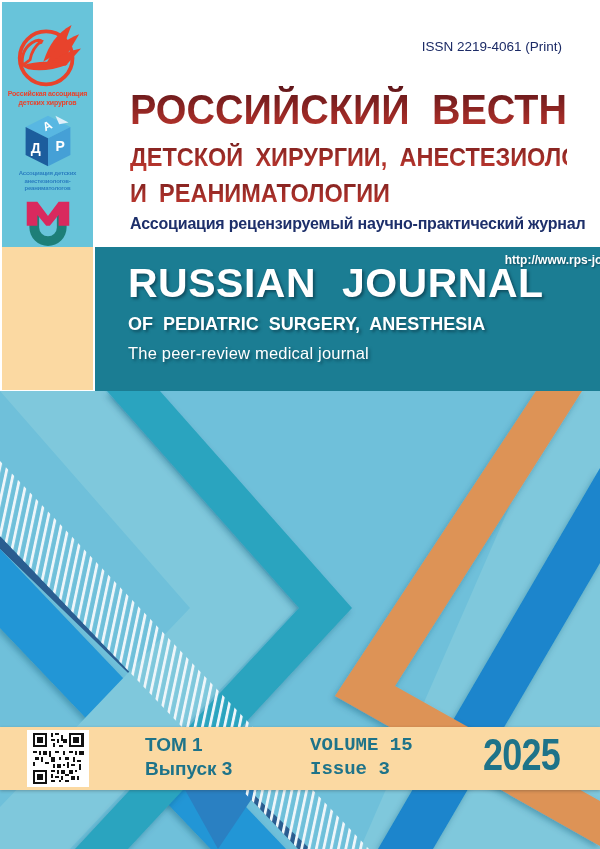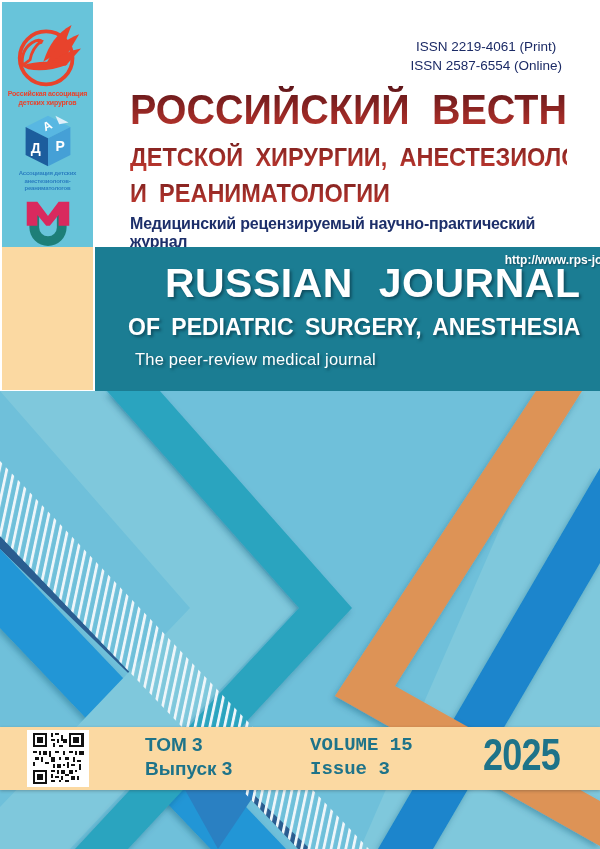--- a/index.html
+++ b/index.html
@@ -30,22 +30,22 @@
          -webkit-text-fill-color:transparent; transform:scaleX(.94); transform-origin:left; white-space:nowrap; }
   .ru1 { margin-bottom:9px; } .ru2 { margin-bottom:7px; } .ru3 { margin-bottom:7px; }
   .ru-sub { font-size:16px; font-weight:700; color:#1d2f6a; letter-spacing:-0.2px; }
 
   
   .teal-band { position:absolute; left:95px; top:247px; width:576px; height:144px; background:#1b7d93; }
   .band-url { position:absolute; right:24px; top:6px; color:#fff; font-size:12px; font-weight:700;
               text-shadow:1px 1px 2px rgba(0,20,35,.5); text-decoration:none; }
   .en-wrap { position:absolute; left:33px; top:13px; color:#fff; text-shadow:2px 2px 3px rgba(5,40,55,.55); }
   .en1 { font-size:41px; font-weight:700; word-spacing:14px; letter-spacing:.5px; white-space:nowrap;text-align:right; }
-  .en2, .en3 { font-size:23px; font-weight:700; word-spacing:5px; margin-top:7px; white-space:nowrap; }
-  .en-sub { font-size:16.5px; font-weight:400; margin-top:9px; letter-spacing:.2px;margin-left:7px; }
+  .en2, .en3 { font-size:18px; font-weight:700; word-spacing:5px; margin-top:7px; white-space:nowrap; }
+  .en-sub { font-size:16.5px; font-weight:400; margin-top:9px; letter-spacing:.2px; }
 
   
   .decor { position:absolute; left:0; top:391px; width:600px; height:458px; display:block; }
 
   
   .footer-band { position:absolute; left:0; top:727px; width:600px; height:63px; background:#fbd9a2;
                  box-shadow:0 1px 3px rgba(40,40,40,.3); }
   .qr-box { position:absolute; left:27px; top:3px; width:62px; height:57px; background:#fff; padding:3px; }
   .vol { position:absolute; top:6px; color:#1e7389; font-weight:700; font-size:19px; line-height:24px; white-space:nowrap; }
   .vol-ru { left:145px; } .vol-en { left:310px;font-family:Liberation Mono, monospace; }
@@ -93,28 +93,27 @@
         <polygon points="11,30 11,3 23,3 35,19 47,3 59,3 59,30 47,30 47,18 37,30 33,30 23,18 23,30" fill="#d9295e"></polygon>
       </svg>
       <div class="logo-caption cap-teal">РНИМУ им. Н.И. Пирогова</div>
     </div>
   </div>
 
   <div class="cream-block"></div>
 
   <div class="issn">
     <div>ISSN 2219-4061 (Print)</div>
-    <div>ISSN 2587-6554 (Online)</div>
   </div>
 
   <div class="masthead-ru">
     <div class="ru1">РОССИЙСКИЙ ВЕСТНИК</div>
     <div class="ru2">ДЕТСКОЙ ХИРУРГИИ, АНЕСТЕЗИОЛОГИИ</div>
     <div class="ru3">И РЕАНИМАТОЛОГИИ</div>
-    <div class="ru-sub">Медицинский рецензируемый научно-практический журнал</div>
+    <div class="ru-sub">Ассоциация рецензируемый научно-практический журнал</div>
   </div>
 
   <div class="teal-band">
     <a href="#" class="band-url">http://www.rps-journal.ru</a>
     <div class="en-wrap">
       <div class="en1">RUSSIAN JOURNAL</div>
       <div class="en2">OF PEDIATRIC SURGERY, ANESTHESIA</div>
       <div class="en-sub">The peer-review medical journal</div>
     </div>
   </div>
@@ -154,21 +153,21 @@
         <rect x="18" y="0" width="7" height="7" fill="#111"></rect>
           <rect x="19" y="1" width="5" height="5" fill="#fff"></rect>
           <rect x="20" y="2" width="3" height="3" fill="#111"></rect>
         <rect x="0" y="18" width="7" height="7" fill="#111"></rect>
           <rect x="1" y="19" width="5" height="5" fill="#fff"></rect>
           <rect x="2" y="20" width="3" height="3" fill="#111"></rect>
         <path fill="#111" d="M9,0h1v2h-1z M11,0h2v1h-2z M14,1h1v3h-1z M9,3h2v1h-2z M12,3h1v2h-1z M15,3h2v2h-2z M10,5h1v2h-1z M13,6h2v1h-2z M0,9h2v1h-2z M3,9h1v2h-1z M5,9h2v2h-2z M8,9h1v3h-1z M11,9h2v1h-2z M15,9h1v2h-1z M18,9h2v1h-2z M21,9h1v2h-1z M23,9h2v2h-2z M1,12h2v1h-2z M4,12h1v2h-1z M9,12h2v2h-2z M13,12h1v1h-1z M16,12h2v1h-2z M20,12h1v2h-1z M22,13h2v1h-2z M0,14h1v2h-1z M6,14h2v1h-2z M10,15h1v2h-1z M12,15h2v2h-2z M15,15h1v1h-1z M17,14h1v3h-1z M19,15h2v1h-2z M23,15h1v3h-1z M9,18h2v1h-2z M12,18h1v2h-1z M14,18h2v2h-2z M18,18h2v2h-2z M21,18h1v1h-1z M9,20h1v2h-1z M11,21h2v1h-2z M14,21h1v2h-1z M16,20h2v1h-2z M19,21h2v2h-2z M22,21h1v2h-1z M9,23h2v1h-2z M13,23h1v1h-1z M16,23h2v1h-2z"></path>
       </svg>
     </div>
     <div class="vol vol-ru">
-      <div>ТОМ 3</div>
+      <div>ТОМ 1</div>
       <div>Выпуск 3</div>
     </div>
     <div class="vol vol-en">
       <div>VOLUME 15</div>
       <div>Issue 3</div>
     </div>
     <div class="year">2025</div>
   </div>
 
 </div>

